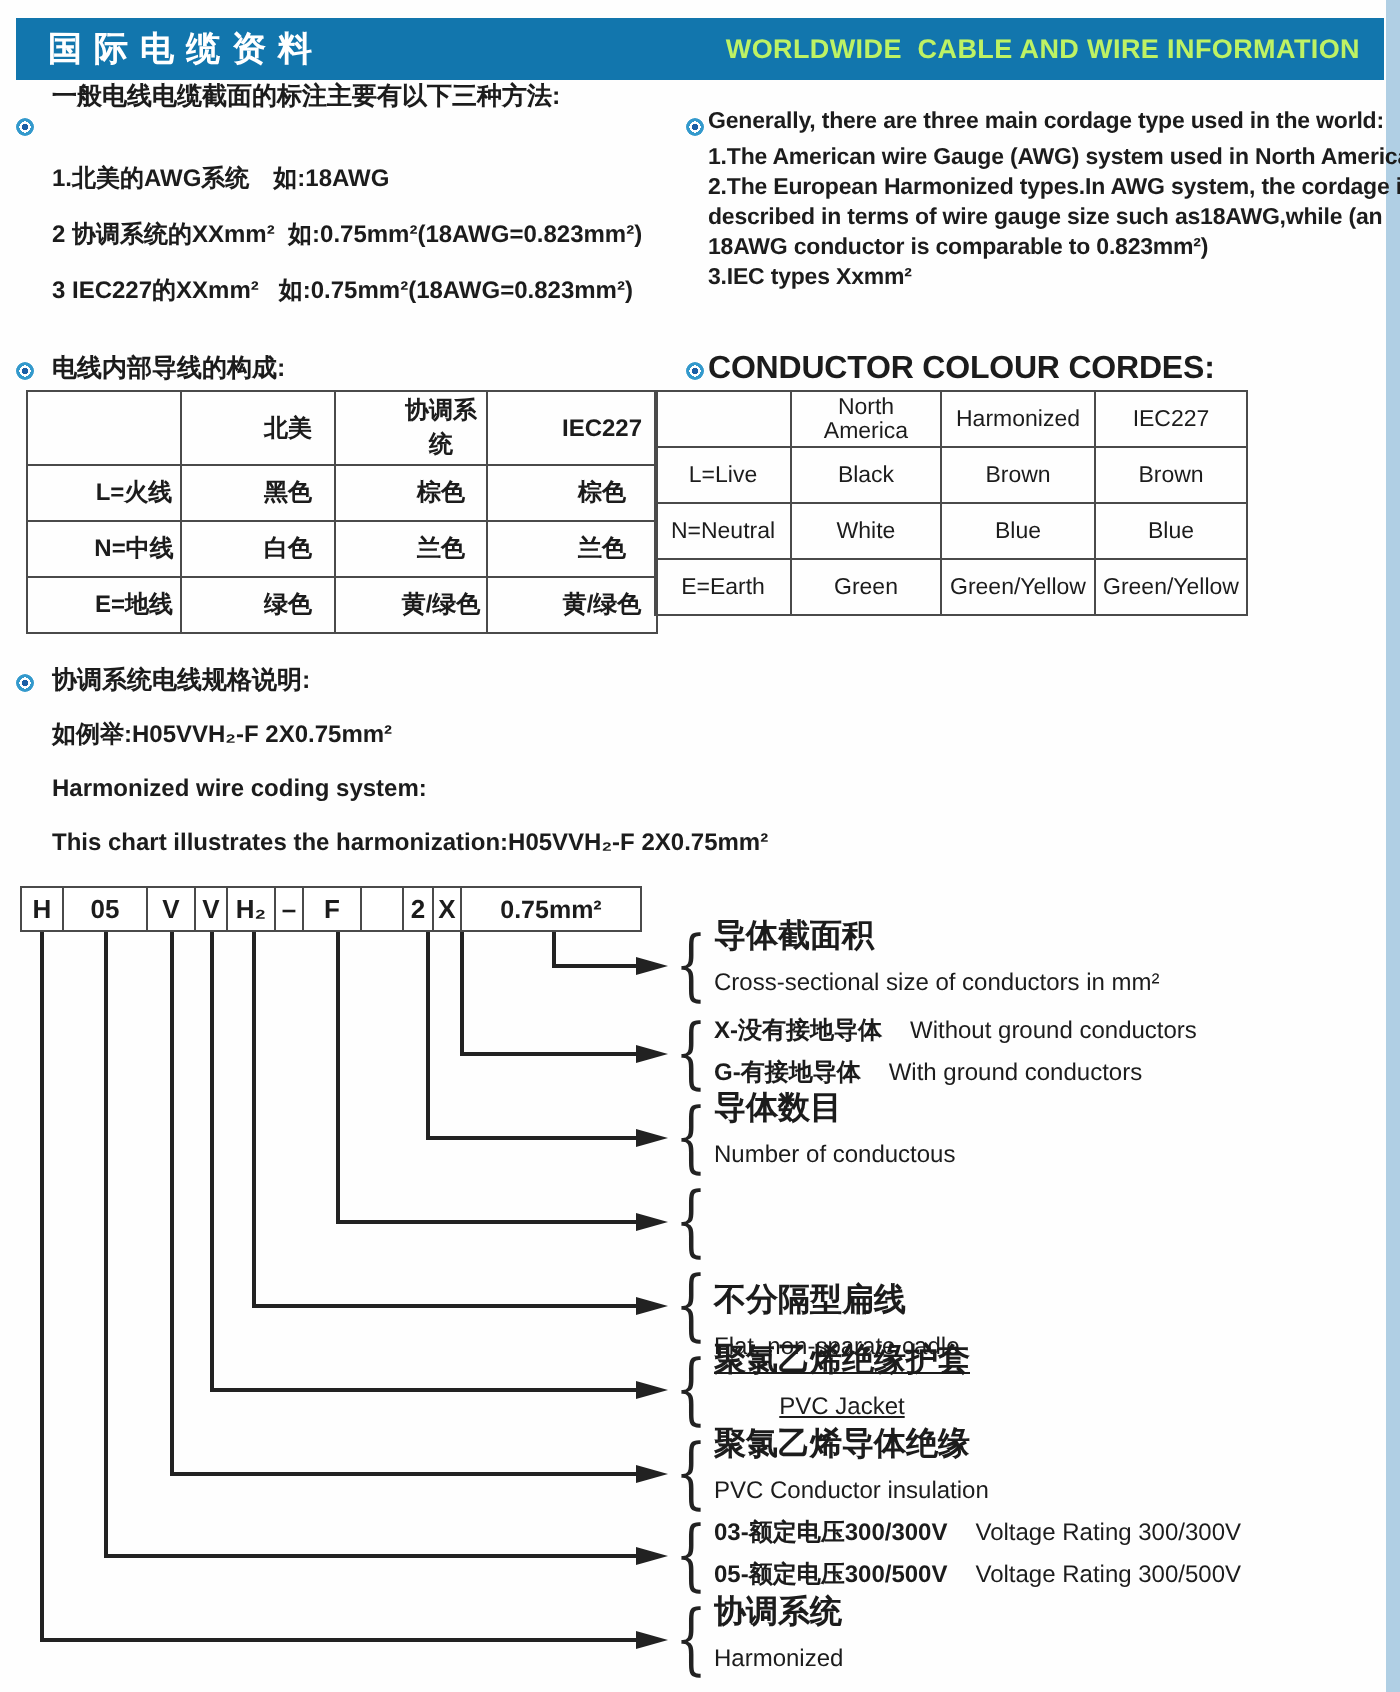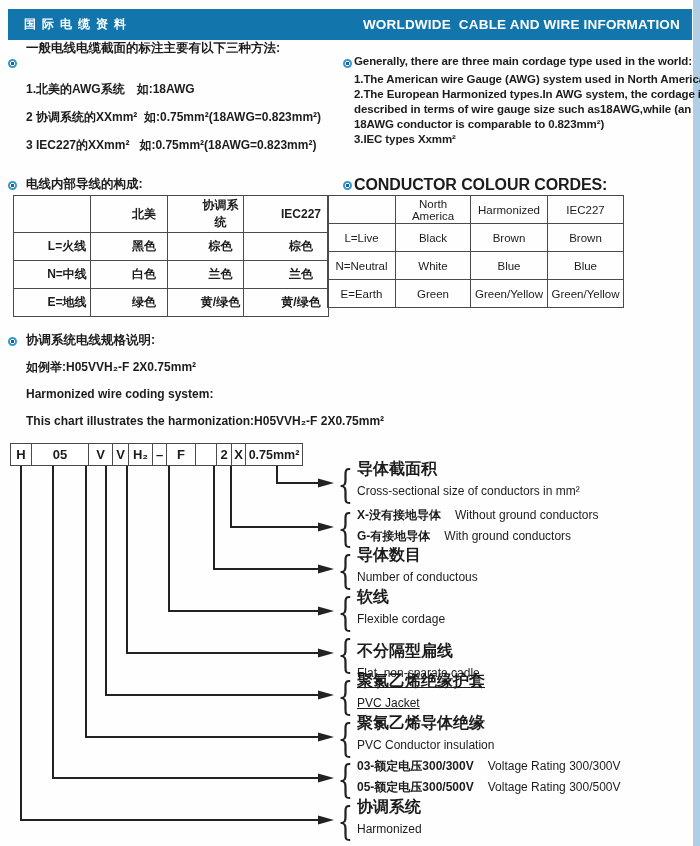--- a/index.html
+++ b/index.html
@@ -7,22 +7,22 @@
     position:relative;width:700px;height:846px;background:#fefefe;
     font-family:"Liberation Sans","DejaVu Sans",sans-serif;color:#1c1c1c;
     overflow:hidden;margin:0 auto;
   }
   .edge-strip{position:absolute;top:0;right:0;width:7px;height:846px;background:#b0cfe4;}
   .header-bar{
     position:absolute;left:8px;top:9px;width:684px;height:31px;background:#1276ad;
     display:flex;align-items:center;justify-content:space-between;box-sizing:border-box;
     padding:0 12px 0 16px;
   }
-  .header-cn{color:#fff;font-weight:bold;font-size:12px;letter-spacing:6px;}
-  .header-en{color:#ffffff;font-weight:bold;font-size:13.5px;white-space:pre;letter-spacing:0.2px;}
+  .header-cn{color:#fff;font-weight:bold;font-size:17px;letter-spacing:6px;}
+  .header-en{color:#bef264;font-weight:bold;font-size:13.5px;white-space:pre;letter-spacing:0.2px;}
   .bullet{
     position:absolute;width:9px;height:9px;border-radius:50%;
     background:radial-gradient(circle,#1b5fa6 0 1.5px,#ffffff 1.5px 2.8px,#3399cc 2.8px 4.5px,transparent 4.5px);
   }
   .h-cn{position:absolute;font-size:12.5px;font-weight:bold;white-space:pre;}
   .h-en{position:absolute;font-size:11.5px;font-weight:bold;white-space:pre;letter-spacing:-0.1px;}
   .t-cn{position:absolute;font-size:12px;font-weight:600;white-space:pre;}
   .t-en{position:absolute;font-size:11.5px;font-weight:600;white-space:pre;line-height:15px;letter-spacing:-0.1px;}
   .tbl{position:absolute;border-collapse:collapse;table-layout:fixed;}
   .tbl td{border:1px solid #4a4a4a;height:25px;text-align:center;vertical-align:middle;overflow:hidden;}
@@ -37,21 +37,21 @@
   .code-box:first-child{margin-left:0;}
   .connector-svg{position:absolute;left:0;top:466px;width:700px;height:380px;}
   .brace{
     position:absolute;left:336px;width:16px;height:42px;color:#222;
     font-family:"DejaVu Serif",serif;font-size:31px;line-height:42px;
     transform:scale(0.8,1.25);transform-origin:center;
   }
   .brace::before{content:"{";}
   .callout{position:absolute;left:357px;}
   .callout .cn-line{font-size:16px;font-weight:bold;line-height:22px;white-space:pre;}
-  .callout .en-line{font-size:12px;font-weight:normal;line-height:22px;white-space:pre;}
+  .callout .en-line{font-size:12px;font-weight:normal;line-height:22px;white-space:pre;text-align:center;}
   .callout .mix-line{font-size:12px;line-height:21px;white-space:pre;}
   .callout .mix-line .cnp{font-weight:bold;}
   .callout .mix-line .enp{font-weight:normal;margin-left:14px;}
 </style>
 </head>
 <body>
 
 <div class="page">
   <div class="edge-strip"></div>
 
@@ -149,30 +149,30 @@
     </table>
 
   <span class="bullet" style="left:8px;top:337px;"></span>
   <div class="h-cn" style="left:26px;top:332px;">协调系统电线规格说明:</div>
   <div class="t-cn" style="left:26px;top:359px;">如例举:H05VVH₂-F 2X0.75mm²</div>
   <div class="t-cn" style="left:26px;top:387px;">Harmonized wire coding system:</div>
   <div class="t-cn" style="left:26px;top:414px;">This chart illustrates the harmonization:H05VVH₂-F 2X0.75mm²</div>
 
   <div class="box-row">
     <div class="code-box" style="width:22px;">H</div>
-    <div class="code-box" style="width:58px;">05</div>
+    <div class="code-box" style="width:43px;">05</div>
     <div class="code-box" style="width:25px;">V</div>
     <div class="code-box" style="width:17px;">V</div>
     <div class="code-box" style="width:25px;">H₂</div>
     <div class="code-box" style="width:15px;">–</div>
     <div class="code-box" style="width:30px;">F</div>
     <div class="code-box" style="width:22px;"></div>
     <div class="code-box" style="width:16px;">2</div>
     <div class="code-box" style="width:15px;">X</div>
-    <div class="code-box" style="width:58px;font-size:12.5px;">0.75mm²</div>
+    <div class="code-box" style="width:91px;font-size:12.5px;">0.75mm²</div>
   </div>
 
   <svg class="connector-svg" viewBox="0 0 700 380">
     <g stroke="#222" stroke-width="2" fill="none">
       <path d="M277,0 V17  H320"></path>
       <path d="M231,0 V61  H320"></path>
       <path d="M214,0 V103 H320"></path>
       <path d="M169,0 V145 H320"></path>
       <path d="M127,0 V187 H320"></path>
       <path d="M106,0 V229 H320"></path>
@@ -208,24 +208,20 @@
     <div class="en-line">Cross-sectional size of conductors in mm²</div>
   </div>
   <div class="callout" style="top:505px;">
     <div class="mix-line"><span class="cnp">X-没有接地导体</span><span class="enp">Without ground conductors</span></div>
     <div class="mix-line"><span class="cnp">G-有接地导体</span><span class="enp">With ground conductors</span></div>
   </div>
   <div class="callout" style="top:544px;">
     <div class="cn-line">导体数目</div>
     <div class="en-line">Number of conductous</div>
   </div>
-  <div class="callout" style="top:586px;">
-    <div class="cn-line">软线</div>
-    <div class="en-line">Flexible cordage</div>
-  </div>
   <div class="callout" style="top:628px;margin-top:12px;">
     <div class="cn-line">不分隔型扁线</div>
     <div class="en-line">Flat, non-sparate cadle</div>
   </div>
   <div class="callout" style="top:670px;text-decoration:underline;">
     <div class="cn-line">聚氯乙烯绝缘护套</div>
     <div class="en-line">PVC Jacket</div>
   </div>
   <div class="callout" style="top:712px;">
     <div class="cn-line">聚氯乙烯导体绝缘</div>

